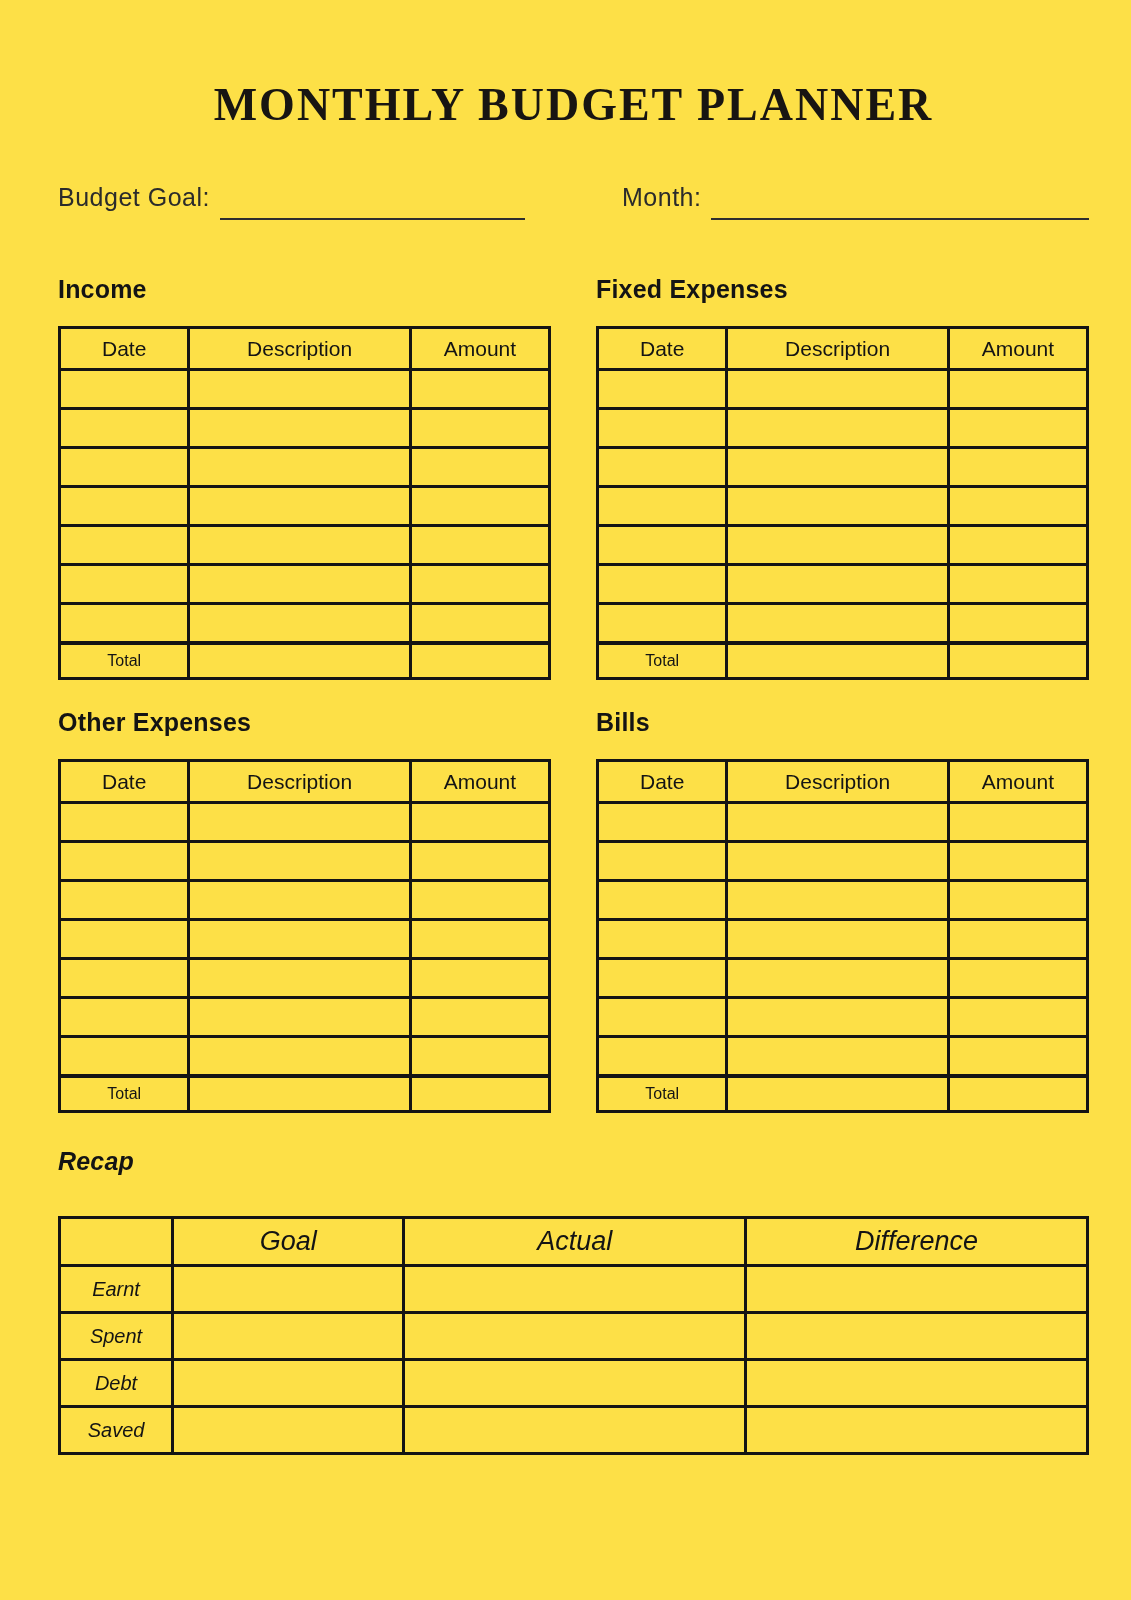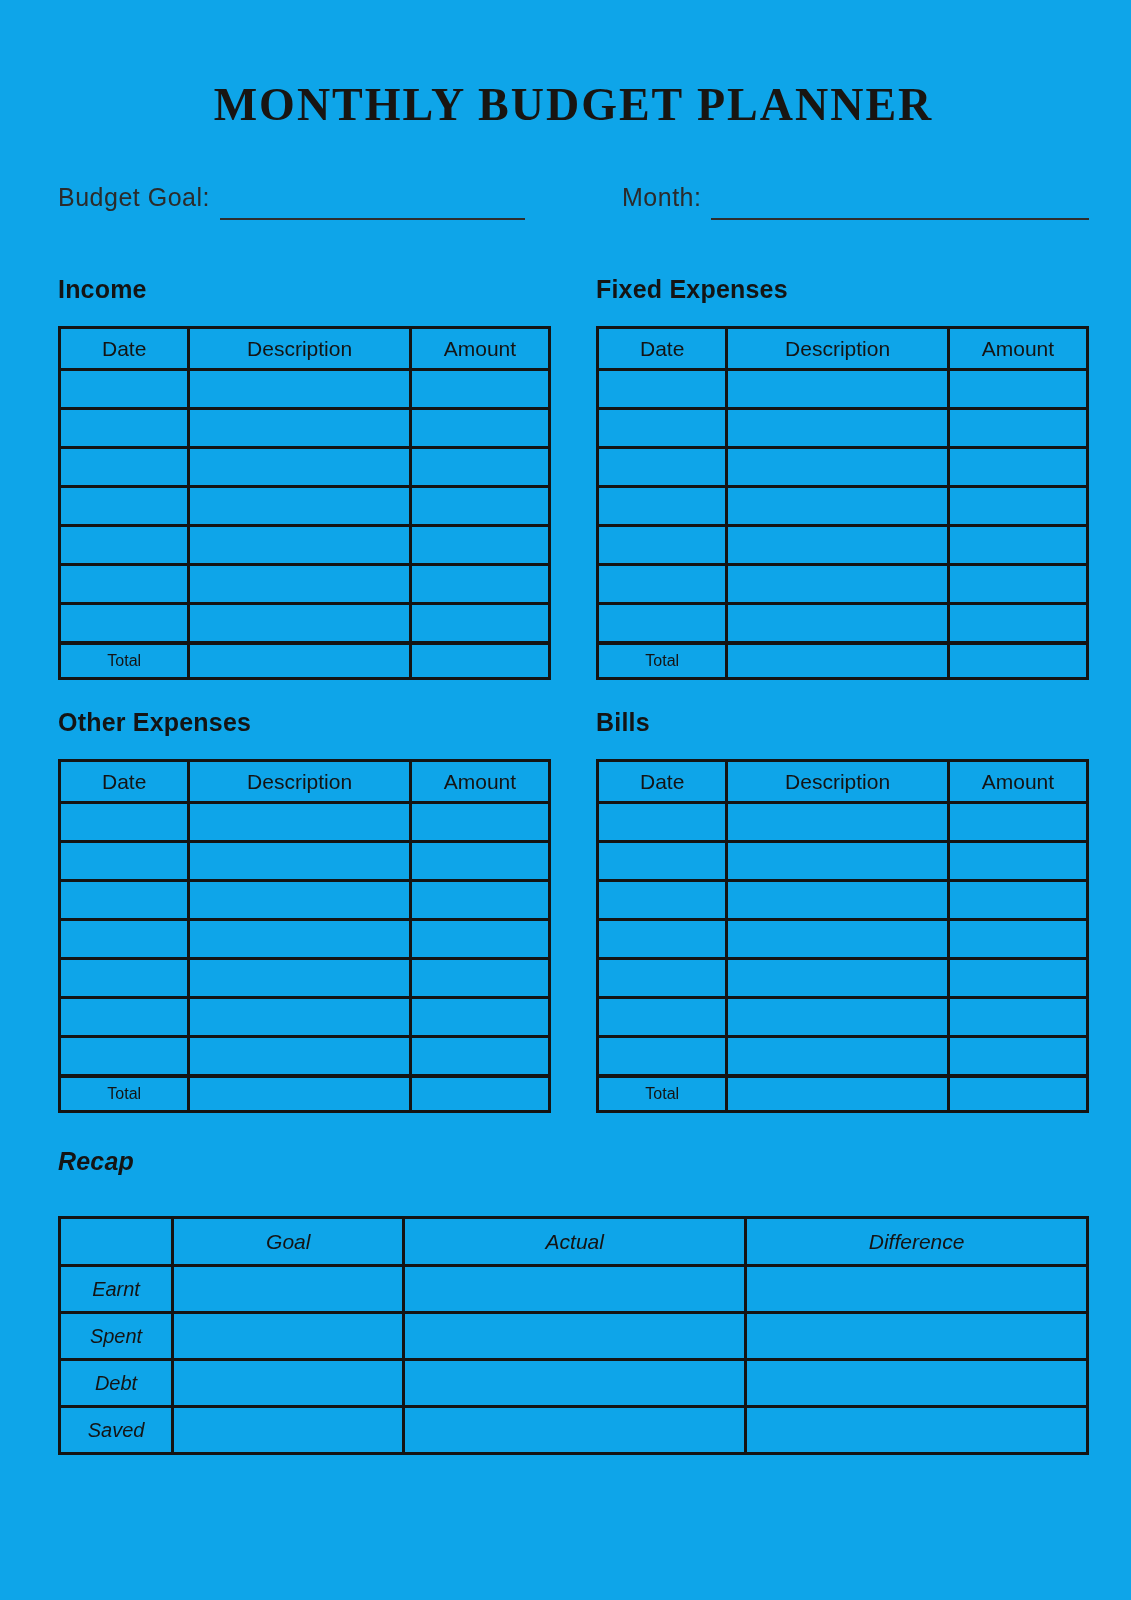--- a/index.html
+++ b/index.html
@@ -3,21 +3,21 @@
 <meta charset="utf-8">
 <style>
   * { margin:0; padding:0; box-sizing:border-box; }
   html,body { background:#f9f6ee; }
   body { font-family:"Liberation Sans", sans-serif; color:#141414; }
 
   .page {
     width:1131px; height:1600px;
     margin:0 auto;
     padding:80px 42px 0 58px;
-    background:#0ea5e9;
+    background:#fde047;
     overflow:hidden;
   }
 
   .main-title {
     font-family:"Liberation Serif", serif;
     font-weight:700;
     font-size:46px;
     letter-spacing:2px;
     text-align:center;
     color:#181512;
@@ -77,21 +77,21 @@
 
   .recap-section { margin-top:34px;font-style:italic; }
   .recap-table { margin-top:40px; }
   .recap-table col.col-rowlabel { width:11%; }
   .recap-table col.col-goal     { width:22.5%; }
   .recap-table col.col-actual   { width:33.25%; }
   .recap-table col.col-diff     { width:33.25%; }
   .recap-table th {
     height:48px;
     font-weight:400;
-    font-size:21px;
+    font-size:27px;
     text-align:center;
   }
   .recap-table td { height:47px; }
   .recap-table .recap-row-label {
     text-align:center;
     font-size:20px;
     font-weight:400;
   }
 </style>
 </head>

